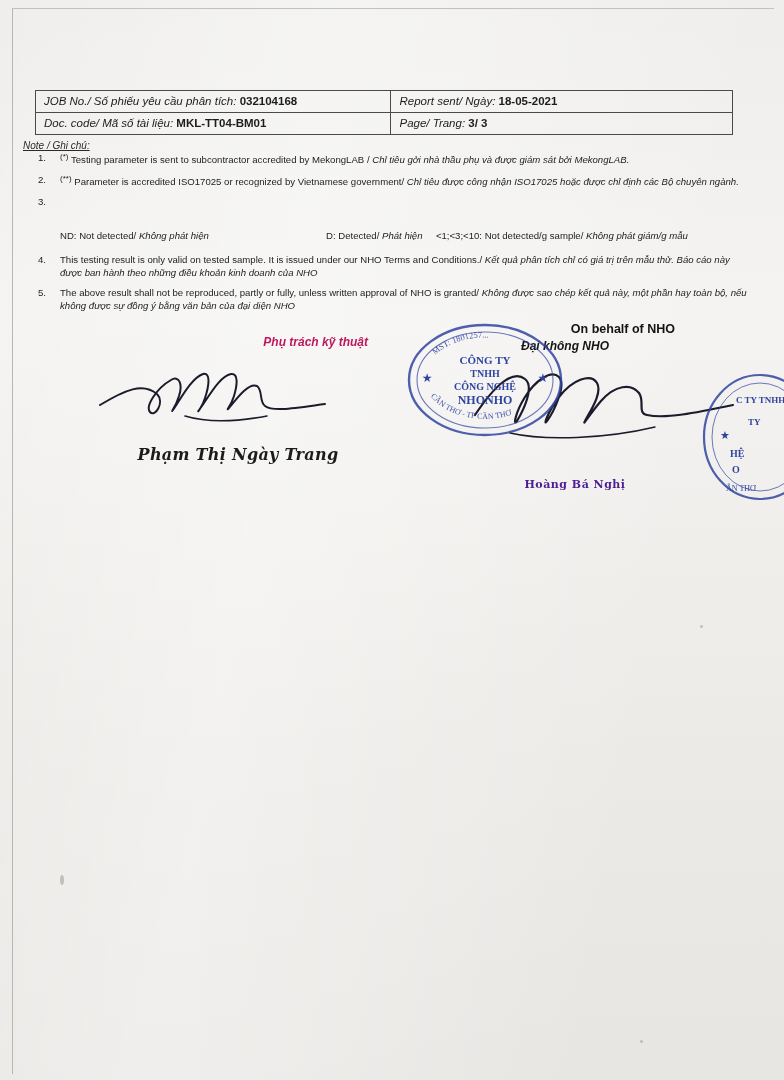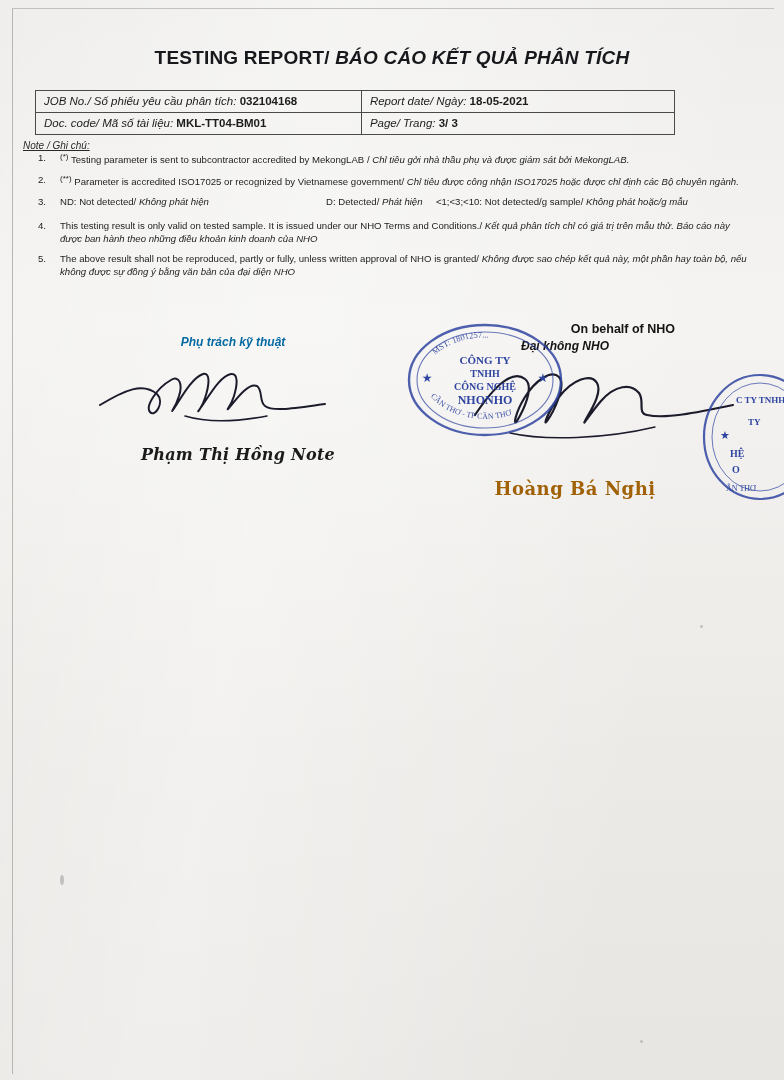--- a/index.html
+++ b/index.html
@@ -53,21 +53,21 @@
   }
   .title .ital {
     font-style: italic;
   }
 
   
   .info-table {
     position: absolute;
     left: 35px;
     top: 90px;
-    width: 640px;
+    width: 698px;
     border: 1px solid #4a4a4a;
     border-collapse: collapse;
     font-size: 11.5px;
   }
   .info-table td {
     border: 1px solid #4a4a4a;
     padding: 4px 6px 4px 8px;
     vertical-align: middle;
     line-height: 1.15;
   }
@@ -106,43 +106,43 @@
   }
   .note .body { flex: 1 1 auto; }
   .it { font-style: italic; }
   .sup { font-size: 8px; vertical-align: super; }
   .note-row3 {
     display: flex;
     gap: 0px;
   }
   .note-row3 .c1 { width: 266px; flex: 0 0 266px; }
   .note-row3 .c2 { flex: 1 1 auto; }
-  .nr-line { margin-bottom: 4px; }
+  .nr-line { margin-bottom: 4px; margin-top: 34px; }
 
   
   .sig-left-title {
     position: absolute;
     left: 98px;
     top: 318px;
     width: 270px;
     text-align: center;
     font-size: 12.5px;
     font-weight: bold;
     color: #141414;
   }
   .sig-left-sub {
     position: absolute;
     left: 98px;
     top: 335px;
     width: 270px;
-    text-align: center;
+    text-align: right;
     font-size: 12px;
     font-style: italic;
     font-weight: bold;
-    color: #0369a1;
+    color: #be185d;
   }
   .sig-right-title {
     position: absolute;
     left: 455px;
     top: 322px;
     width: 220px;
     text-align: right;
     font-size: 12.5px;
     font-weight: bold;
     color: #141414;
@@ -170,24 +170,24 @@
     font-weight: bold;
     color: #1b1b1b;
     letter-spacing: 0.3px;
   }
   .sig-name-right {
     position: absolute;
     left: 470px;
     top: 478px;
     width: 210px;
     text-align: center;
-    font-size: 18px;
+    font-size: 11px;
     font-family: "DejaVu Serif", serif;
     font-weight: bold;
-    color: #a16207;
+    color: #4c1d95;
     letter-spacing: 0.5px;
   }
 
   
   .sig-ink {
     position: absolute;
     pointer-events: none;
   }
   .sig-ink-left { left: 95px; top: 360px; width: 290px; height: 80px; }
   .sig-ink-right { left: 455px; top: 355px; width: 300px; height: 95px; }
@@ -209,34 +209,30 @@
 </style>
 </head>
 <body>
 
 <div class="page">
   <div class="scan-shade"></div>
   <div class="sheet"></div>
 
   <div class="content">
 
-    <div class="title">
-      <span>TESTING REPORT/</span>
-      <span class="ital">BÁO CÁO KẾT QUẢ PHÂN TÍCH</span>
-    </div>
 
     <table class="info-table">
       <tbody>
         <tr>
           <td class="left">
             <span class="lbl-it">JOB No./ Số phiếu yêu cầu phân tích:</span>
             <span class="val-b">032104168</span>
           </td>
           <td>
-            <span class="lbl-it">Report date/ Ngày:</span>
+            <span class="lbl-it">Report sent/ Ngày:</span>
             <span class="val-b">18-05-2021</span>
           </td>
         </tr>
         <tr>
           <td class="left">
             <span class="lbl-it">Doc. code/ Mã số tài liệu:</span>
             <span class="val-b">MKL-TT04-BM01</span>
           </td>
           <td>
             <span class="lbl-it">Page/ Trang:</span>
@@ -274,21 +270,21 @@
           <div class="note-row3 nr-line">
             <div class="c1">
               <span>ND: Not detected/</span>
               <span class="it">Không phát hiện</span>
             </div>
             <div class="c2">
               <span>D: Detected/</span>
               <span class="it">Phát hiện</span>
               &nbsp;&nbsp;&nbsp;
               <span>&lt;1;&lt;3;&lt;10: Not detected/g sample/</span>
-              <span class="it">Không phát hoặc/g mẫu</span>
+              <span class="it">Không phát giám/g mẫu</span>
             </div>
           </div>
         </div>
       </div>
 
       <div class="note">
         <div class="num">4.</div>
         <div class="body">
           <span>This testing result is only valid on tested sample. It is issued under our NHO Terms and Conditions./</span>
           <span class="it">Kết quả phân tích chỉ có giá trị trên mẫu thử. Báo cáo này được ban hành theo những điều khoản kinh doanh của NHO</span>
@@ -347,21 +343,21 @@
         <ellipse cx="0" cy="0" rx="48" ry="54" fill="none" stroke="#2f44a0" stroke-width="1" opacity="0.7"></ellipse>
         <text x="-24" y="-34" font-family="'Liberation Serif', serif" font-size="9" font-weight="bold" fill="#2f44a0">C TY TNHH</text>
         <text x="-12" y="-12" font-family="'Liberation Serif', serif" font-size="9" font-weight="bold" fill="#2f44a0">TY</text>
         <text x="-30" y="20" font-family="'Liberation Serif', serif" font-size="10" font-weight="bold" fill="#2f44a0">HỆ</text>
         <text x="-28" y="36" font-family="'Liberation Serif', serif" font-size="10" font-weight="bold" fill="#2f44a0">O</text>
         <text x="-34" y="54" font-family="'Liberation Serif', serif" font-size="8" fill="#2f44a0">ÂN THƠ</text>
         <text x="-40" y="2" font-size="11" fill="#2f44a0">★</text>
       </g>
     </svg>
 
-    <div class="sig-name-left">Phạm Thị Hồng Note</div>
+    <div class="sig-name-left">Phạm Thị Ngày Trang</div>
     <div class="sig-name-right">Hoàng Bá Nghị</div>
 
     <div class="speck" style="left:60px; top:875px; width:4px; height:10px;"></div>
     <div class="speck" style="left:700px; top:625px; width:3px; height:3px;"></div>
     <div class="speck" style="left:640px; top:1040px; width:3px; height:3px;"></div>
 
   </div>
 </div>
 
 </body></html>

